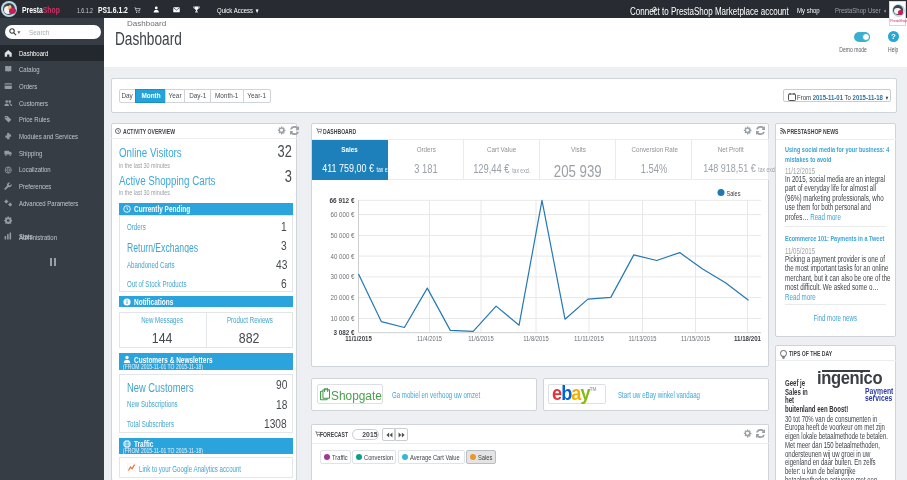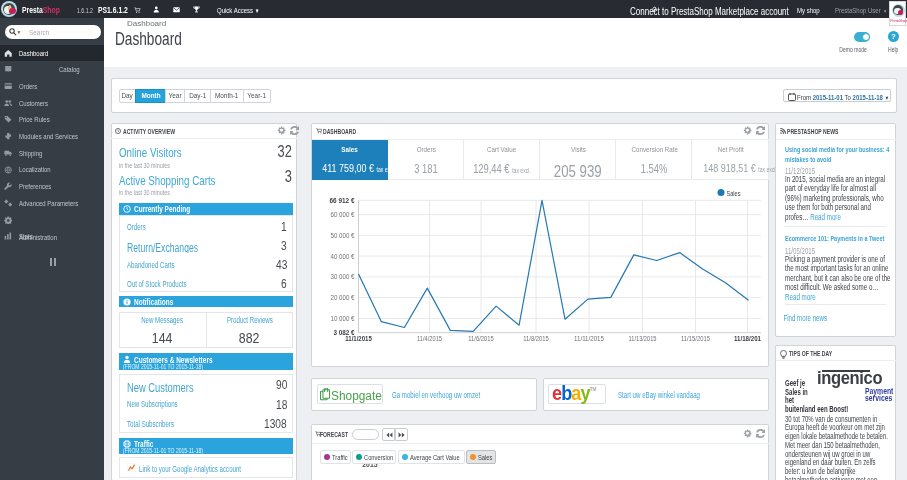--- a/index.html
+++ b/index.html
@@ -81,21 +81,21 @@
       <g fill="#dde1e6">
         <path d="M1 5L5.5 1 10 5v5H7V7H4v3H1z"></path>
       </g>
     </svg>
     <div class="abs" style="left:18.5px;top:48.6px;font-size:7.5px;color:#fff;"><span class="cx8">Dashboard</span></div>
     <svg class="abs" style="left:3.5px;top:65.3px;" width="8.5" height="8" viewBox="0 0 11 10">
       <g fill="#959ba3">
         <path d="M1.5 1h3a1 1 0 0 1 1 1v7a1 1 0 0 0-1-1h-3zM9.5 1h-3a1 1 0 0 0-1 1v7a1 1 0 0 1 1-1h3z"></path>
       </g>
     </svg>
-    <div class="abs" style="left:18.5px;top:65.2px;font-size:7.5px;color:#c2c6cc;margin-left:40px;"><span class="cx8">Catalog</span></div>
+    <div class="abs" style="left:18.5px;top:65.2px;font-size:7.5px;color:#c2c6cc;"><span class="cx8">Catalog</span></div>
     <svg class="abs" style="left:3.5px;top:82px;" width="8.5" height="8" viewBox="0 0 11 10">
       <g fill="#959ba3">
         <rect x="0.8" y="1.5" width="9.4" height="7.5" rx="1"></rect>
         <rect x="0.8" y="3" width="9.4" height="1.6" fill="#363d45"></rect>
       </g>
     </svg>
     <div class="abs" style="left:18.5px;top:81.9px;font-size:7.5px;color:#c2c6cc;"><span class="cx8">Orders</span></div>
     <svg class="abs" style="left:3.5px;top:98.7px;" width="8.5" height="8" viewBox="0 0 11 10">
       <g fill="#959ba3">
         <circle cx="3.5" cy="3" r="1.7"></circle>
@@ -391,21 +391,21 @@
 <div class="abs" style="left:618px; top:390px; font-size:8.5px; color:#40a8d8;"><span class="cx">Start uw eBay winkel vandaag</span></div>
 
 <div class="panel" style="left:311px; top:424px; width:458px; height:56px; border-bottom:none; border-radius:2px 2px 0 0;"></div>
 <svg class="abs" style="left:314.5px; top:431px;" width="6.5" height="6" viewBox="0 0 9 8">
     <path d="M0.5 0.7h1.2l0.9 4h4.6l0.9-3H2" stroke="#40434a" stroke-width="0.8" fill="none"></path>
     <circle cx="3.3" cy="6.4" r="0.8" fill="#40434a"></circle>
     <circle cx="6.7" cy="6.4" r="0.8" fill="#40434a"></circle>
   </svg>
 <div class="ph" style="left:319.5px; top:429.5px;"><span class="phx">FORECAST</span></div>
 <div class="abs" style="left:351.5px; top:428.5px; width:27px; height:11.5px; border:1px solid #c8cdd2; border-radius:6px; background:#fff;"></div>
-<div class="abs" style="left:351.5px; top:430px; width:27px; text-align:right; font-size:8px; font-weight:bold; color:#45484e;margin-top:30px;"><span class="cxc" style="transform:scaleX(0.85);">2015</span></div>
+<div class="abs" style="left:351.5px; top:430px; width:27px; text-align:right; font-size:8px; font-weight:bold; color:#45484e;"><span class="cxc" style="transform:scaleX(0.85);">2015</span></div>
 <div class="abs" style="left:382px; top:428px; width:13px; height:12.5px; border:1px solid #c8cdd2; background:#fff; border-radius:2px 0 0 2px;"></div>
 <div class="abs" style="left:394.6px; top:428px; width:13px; height:12.5px; border:1px solid #c8cdd2; background:#fff; border-radius:0 2px 2px 0;"></div>
 <svg class="abs" style="left:385.5px; top:431.5px;" width="7" height="6" viewBox="0 0 8 7">
     <path d="M3.6 0.5v6L0.4 3.5zM7.4 0.5v6L4.2 3.5z" fill="#4a4d52"></path>
   </svg>
 <svg class="abs" style="left:398px; top:431.5px;" width="7" height="6" viewBox="0 0 8 7">
     <path d="M0.6 0.5v6l3.2-3zM4.4 0.5v6l3.2-3z" fill="#4a4d52"></path>
   </svg>
 <div id="ico3">
     <div class="abs" style="left:743px;top:429px;">
@@ -441,21 +441,21 @@
 <div class="ph" style="left:786.5px; top:126.5px;"><span class="phx">PRESTASHOP NEWS</span></div>
 <div id="news">
     <div class="abs" style="left:785px;top:145px;font-size:8px;font-weight:bold;color:#3ba3d4;line-height:10.3px;"><span class="cx" style="transform:scaleX(0.69);transform-origin:0 0;">Using social media for your business: 4<br>mistakes to avoid</span></div>
     <div class="abs" style="left:785px;top:166px;font-size:8.5px;color:#a0a5aa;"><span class="cx">11/12/2015</span></div>
     <div class="abs" style="left:785px;top:174.5px;font-size:8.5px;color:#3f4247;line-height:9.6px;"><span class="cx" style="transform:scaleX(0.73);transform-origin:0 0;">In 2015, social media are an integral<br>part of everyday life for almost all<br>(96%) marketing professionals, who<br>use them for both personal and<br>profes… <span style="color:#3ba3d4;">Read more</span></span></div>
     <div class="abs" style="left:785px;top:225.7px;width:101px;height:1px;background:#e8eaec;"></div>
     <div class="abs" style="left:785px;top:234px;font-size:8px;font-weight:bold;color:#3ba3d4;"><span class="cx" style="transform:scaleX(0.69);">Ecommerce 101: Payments in a Tweet</span></div>
     <div class="abs" style="left:785px;top:246px;font-size:8.5px;color:#a0a5aa;"><span class="cx">11/05/2015</span></div>
     <div class="abs" style="left:785px;top:254.5px;font-size:8.5px;color:#3f4247;line-height:9.6px;"><span class="cx" style="transform:scaleX(0.73);transform-origin:0 0;">Picking a payment provider is one of<br>the most important tasks for an online<br>merchant, but it can also be one of the<br>most difficult. We asked some o…<br><span style="color:#3ba3d4;">Read more</span></span></div>
     <div class="abs" style="left:785px;top:304.3px;width:101px;height:1px;background:#e8eaec;"></div>
-    <div class="abs" style="left:775px;top:312.5px;width:121px;text-align:left;font-size:8.5px;color:#3ba3d4;"><span class="cxc">Find more news</span></div>
+    <div class="abs" style="left:775px;top:312.5px;width:121px;text-align:center;font-size:8.5px;color:#3ba3d4;"><span class="cxc">Find more news</span></div>
   </div>
 
 <div class="panel" style="left:775px; top:344.5px; width:121px; height:136px; border-bottom:none; border-radius:2px 2px 0 0;"></div>
 <svg class="abs" style="left:780px; top:349.5px;" width="7" height="9" viewBox="0 0 7 9">
     <path d="M3.5 0.4a3 3 0 0 1 3 3c0 1.3-1 1.9-1.2 2.9H1.7C1.5 5.3 0.5 4.7 0.5 3.4a3 3 0 0 1 3-3z" stroke="#40434a" stroke-width="0.8" fill="none"></path>
     <path d="M2.2 7.2h2.6M2.5 8.3h2" stroke="#40434a" stroke-width="0.8"></path>
   </svg>
 <div class="ph" style="left:789px; top:349px;"><span class="phx">TIPS OF THE DAY</span></div>
 <div id="tips">
     <div class="abs" style="left:822px;top:369.6px;width:48px;height:2px;background:#3a3f46;"></div>

